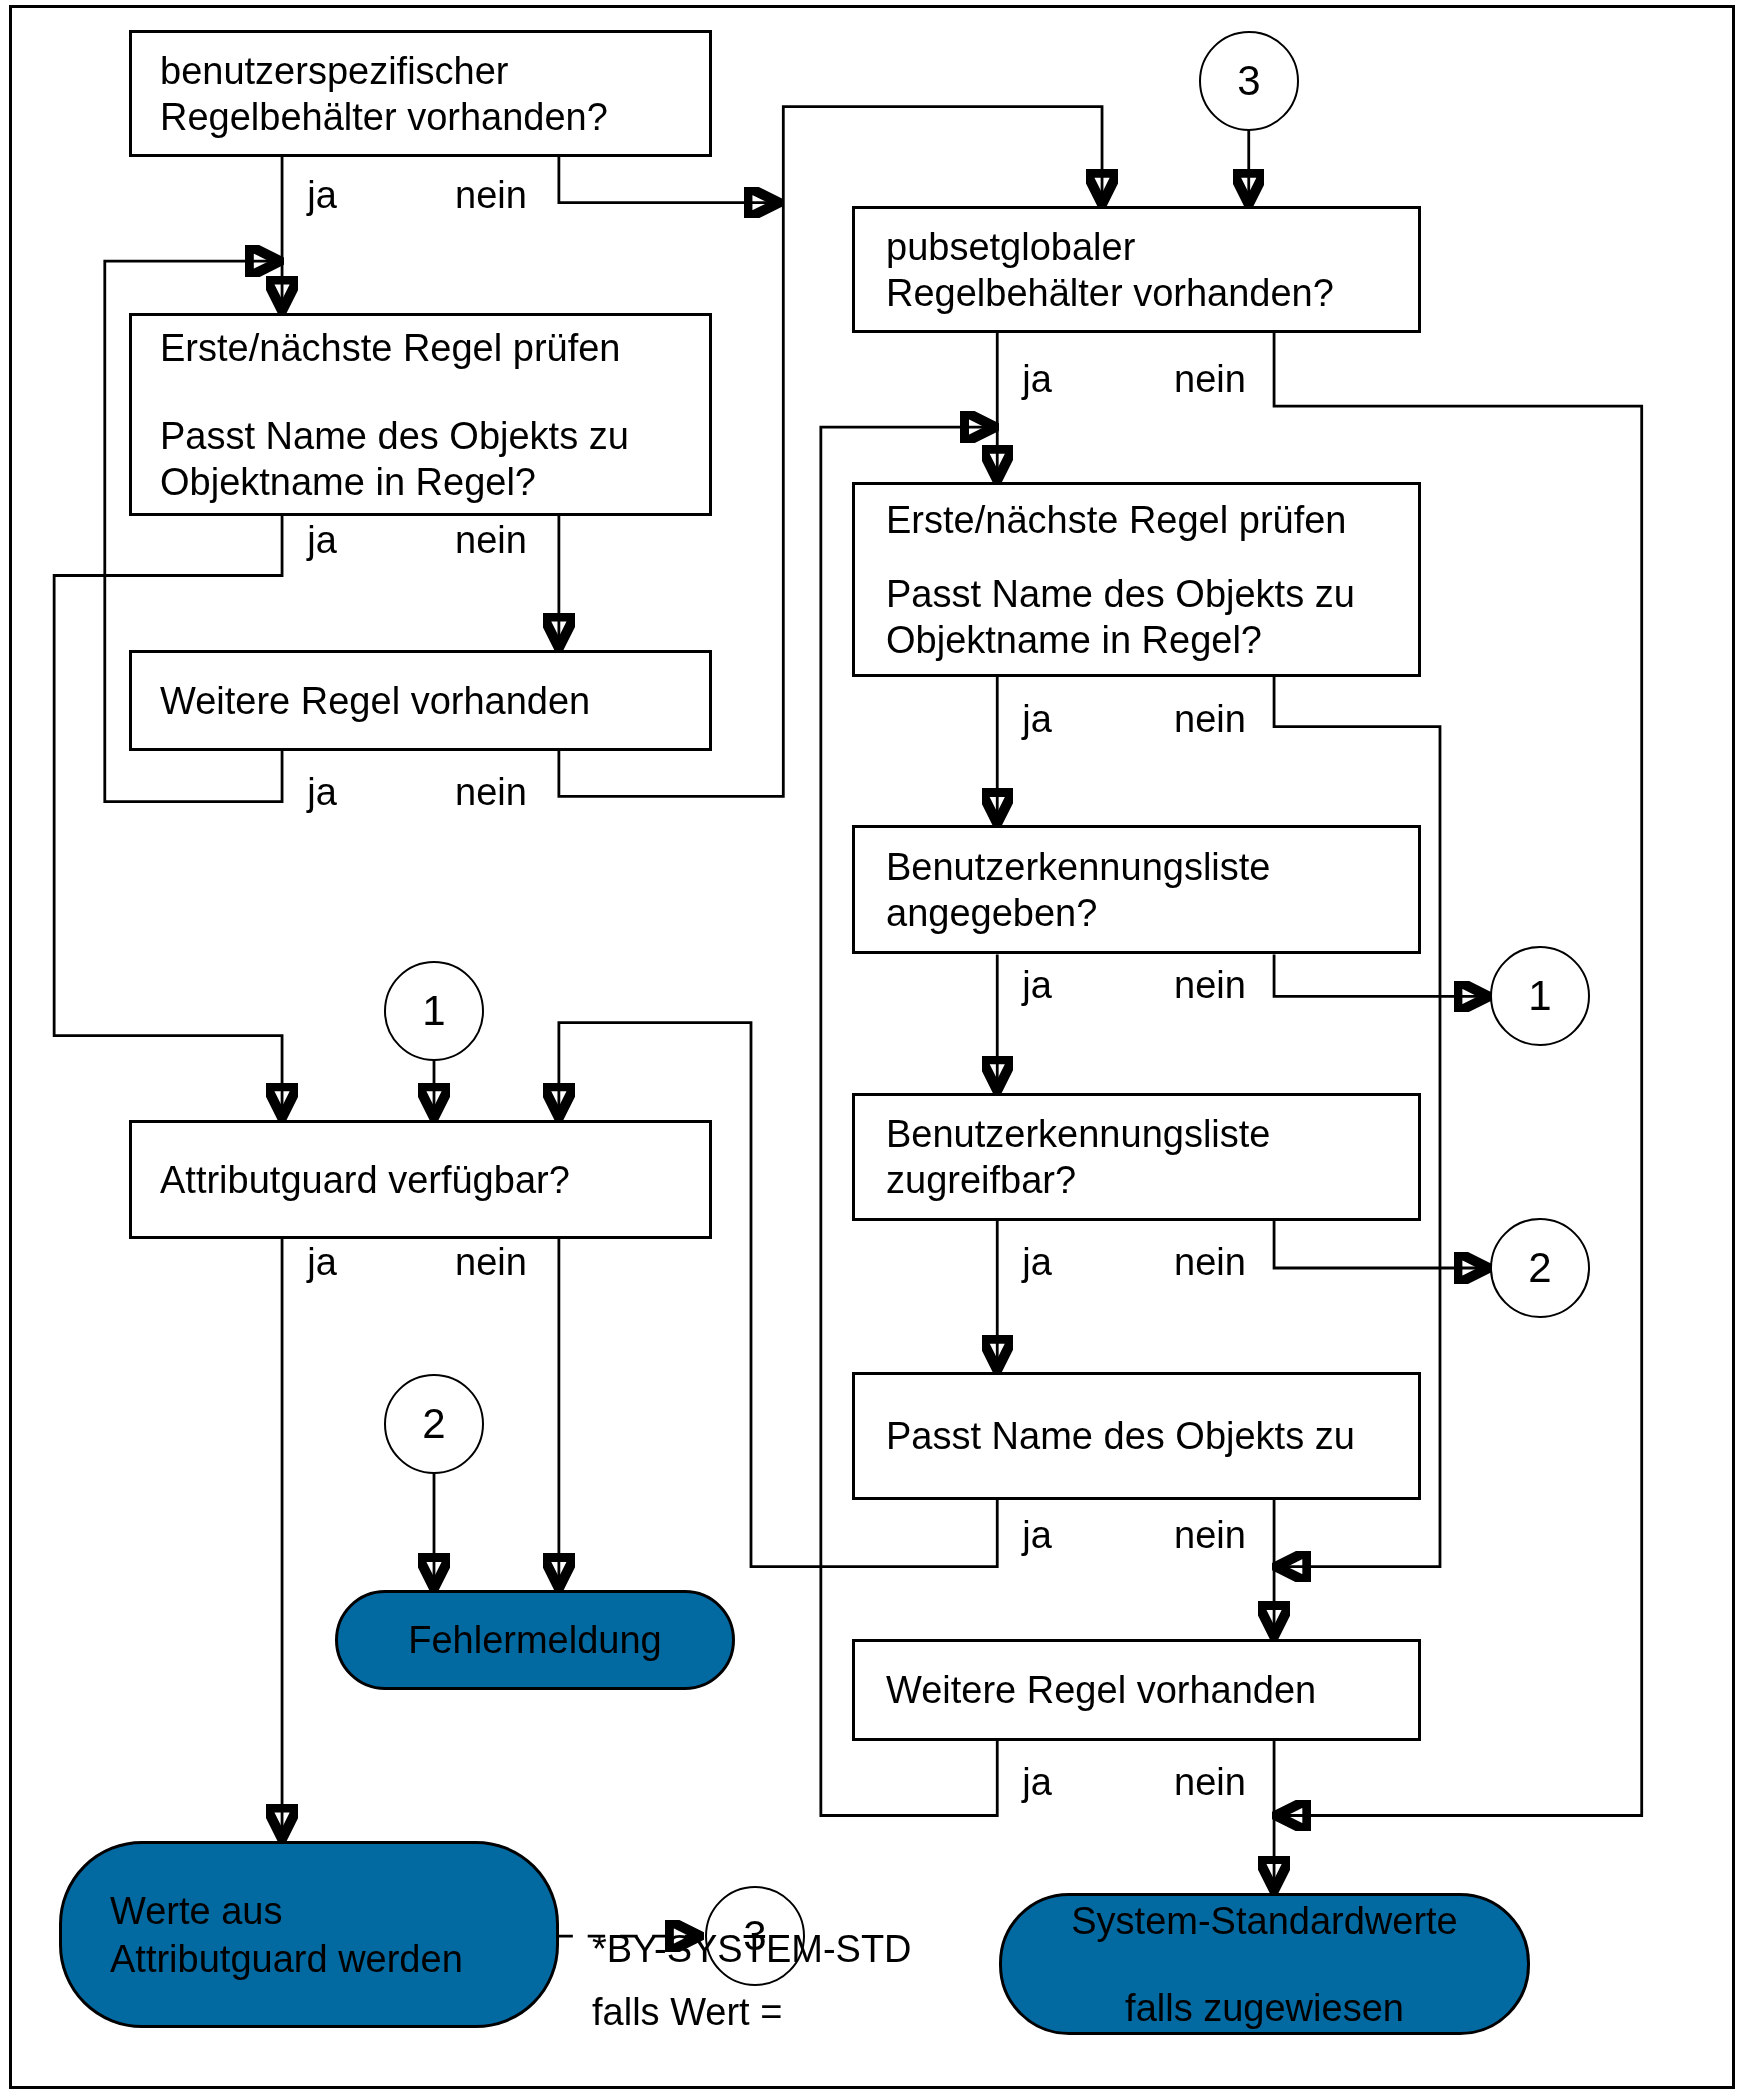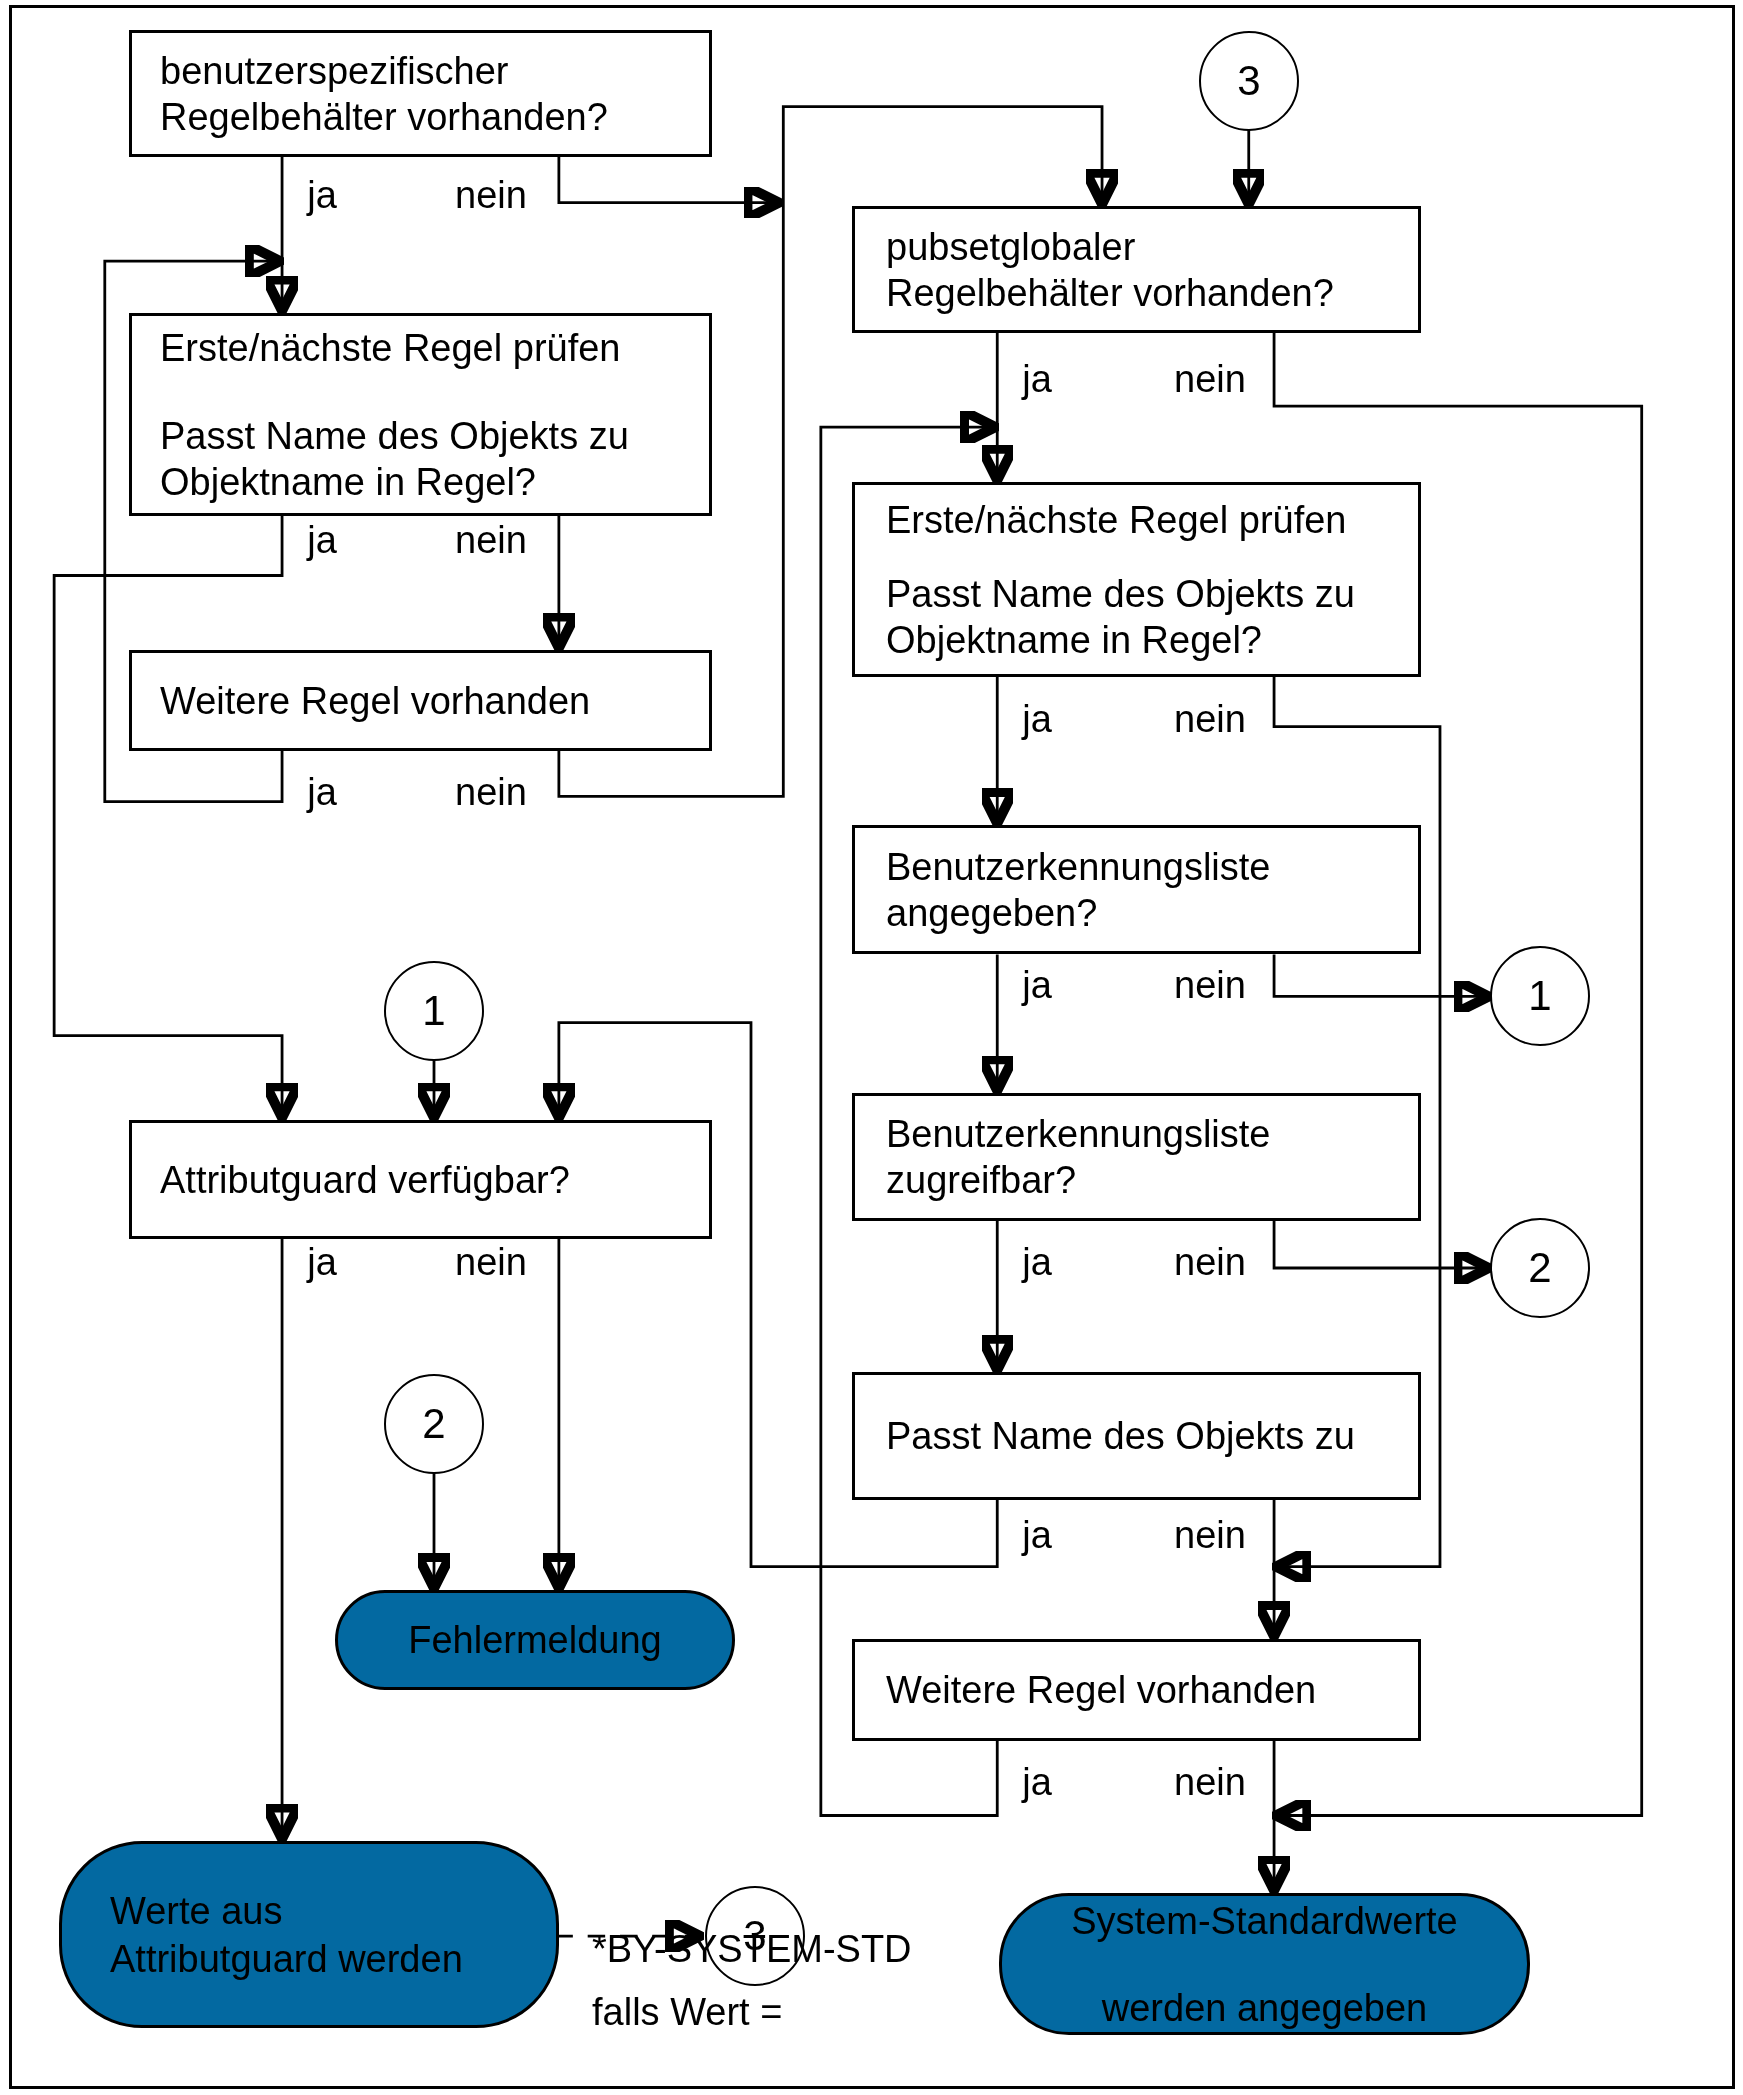--- a/index.html
+++ b/index.html
@@ -132,21 +132,21 @@
   <div class="box r" style="left:852px;top:1372px;width:569px;height:128px;">
     <div class="line">Passt Name des Objekts zu</div>
   </div>
 
   <div class="box r" style="left:852px;top:1639px;width:569px;height:102px;">
     <div class="line">Weitere Regel vorhanden</div>
   </div>
 
   <div class="stadium centered" style="left:999px;top:1893px;width:531px;height:142px;border-radius:70px;gap:39px;">
     <div class="line">System-Standardwerte</div>
-    <div class="line">werden angegeben</div>
+    <div class="line">falls zugewiesen</div>
   </div>
 
   <div class="conn" style="left:1199px;top:31px;">3</div>
   <div class="conn" style="left:384px;top:961px;">1</div>
   <div class="conn" style="left:384px;top:1374px;">2</div>
   <div class="conn" style="left:1490px;top:946px;">1</div>
   <div class="conn" style="left:1490px;top:1218px;">2</div>
   <div class="conn" style="left:705px;top:1886px;">3</div>
 
   <div class="branch" style="left:261px;top:173px;">ja</div>

